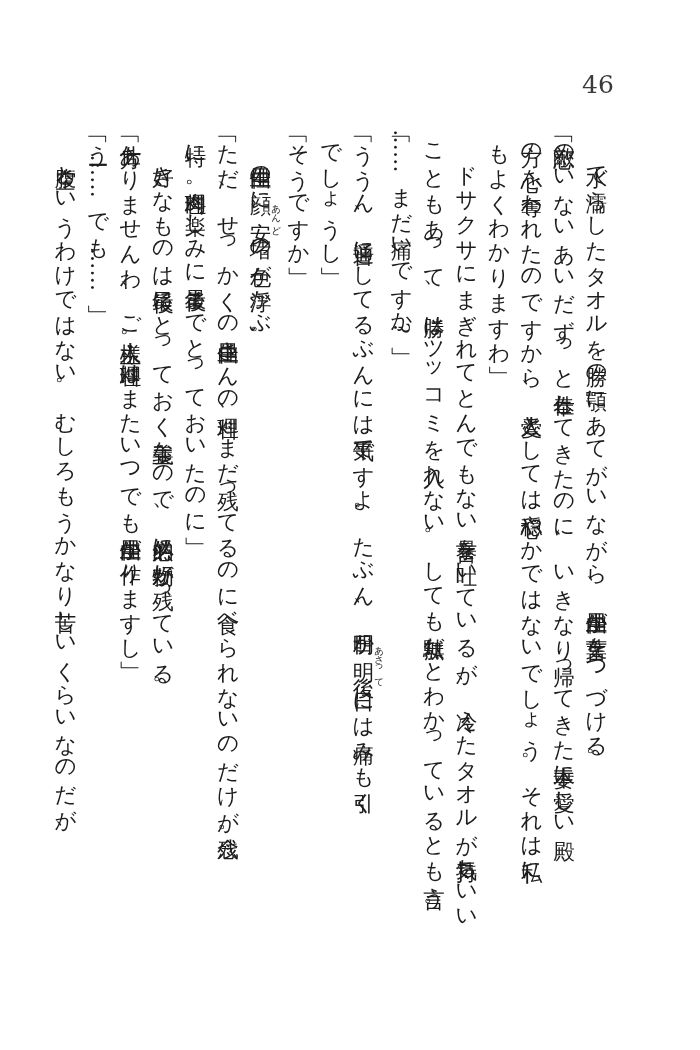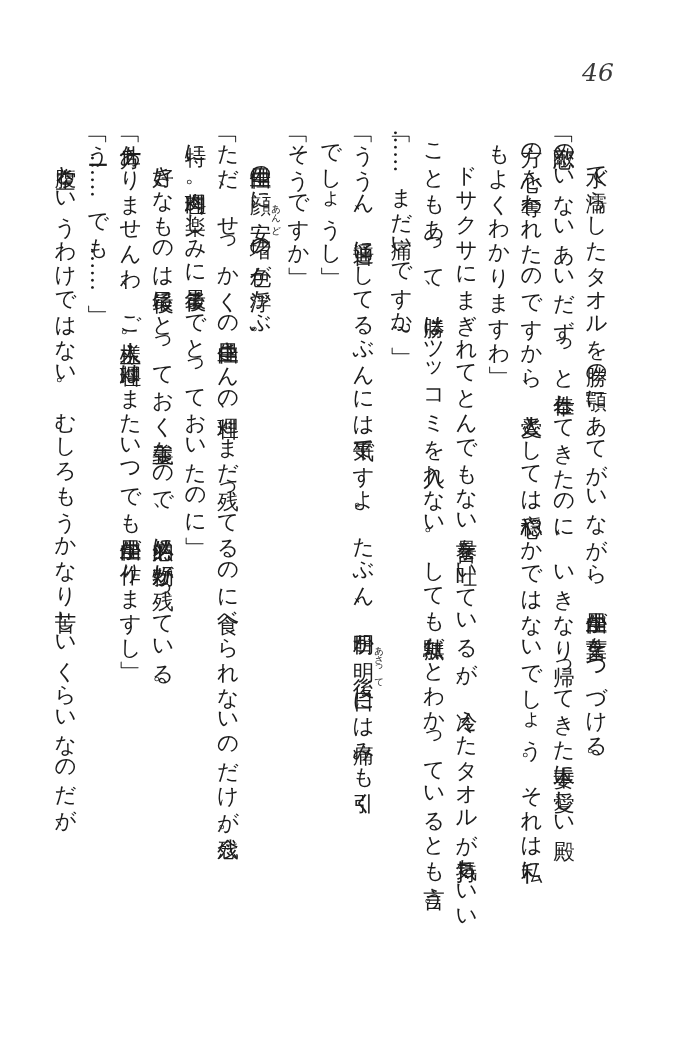--- a/index.html
+++ b/index.html
@@ -14,24 +14,23 @@
     overflow: hidden;
   }
   .page {
     position: relative;
     width: 700px;
     height: 1050px;
     background: var(--page-bg, #ffffff);
   }
   .page-number {
     position: absolute;
-    top: 58px;
+    top: 70px;
     left: 582px;
     font-size: 25px;
-    font-style: italic;
     color: var(--pagenum-color, #3a3a3a);
     font-family: "DejaVu Serif", "Liberation Serif", serif;
   }
   .text-block {
     position: absolute;
     top: 129px;
     right: 88px;
     height: 834px;
     writing-mode: vertical-rl;
     -webkit-writing-mode: vertical-rl;

